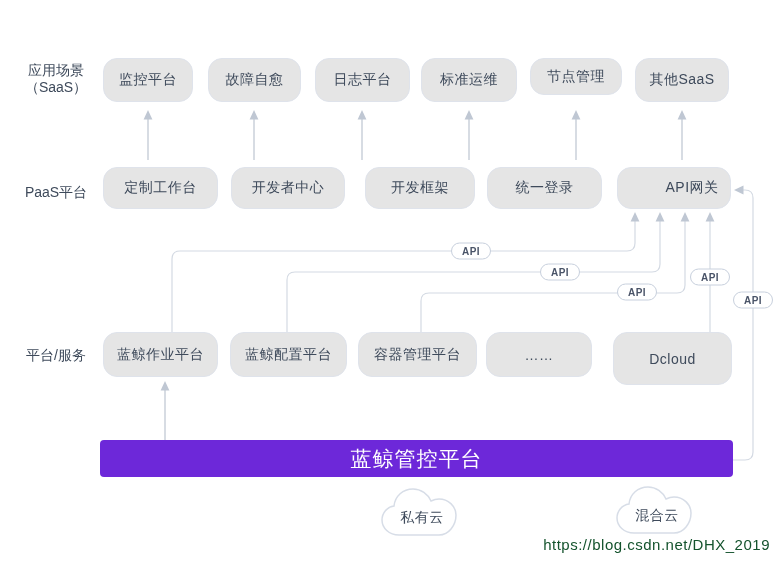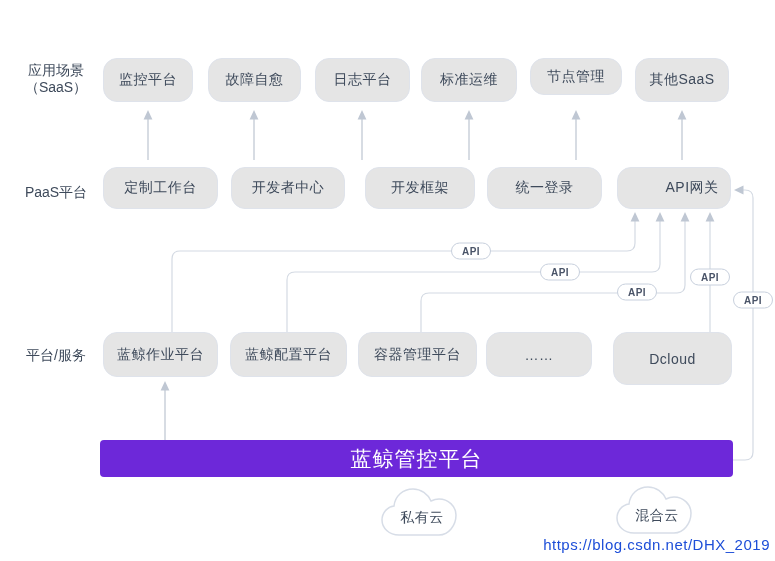--- a/index.html
+++ b/index.html
@@ -33,21 +33,21 @@
     font-size:21px;color:#ffffff;letter-spacing:1px;
   }
   .cloud{position:absolute;width:90px;height:58px;transform:translate(-50%,-50%);}
   .cloud svg{position:absolute;left:0;top:0;}
   .cloud span{
     position:absolute;left:50%;top:62%;transform:translate(-50%,-50%);
     font-size:14px;color:#3e4a5b;white-space:nowrap;letter-spacing:0.5px;
   }
   .watermark{
     position:absolute;right:5px;top:536px;
-    font-size:15px;color:#1d4ed8;letter-spacing:0.5px;
+    font-size:15px;color:#14532d;letter-spacing:0.5px;
   }
 </style>
 </head>
 <body>
 
 <div class="canvas">
 
   <svg class="overlay" width="775" height="561" viewBox="0 0 775 561">
     <g stroke="#c2c9d4" stroke-width="1.3" fill="none">
 

